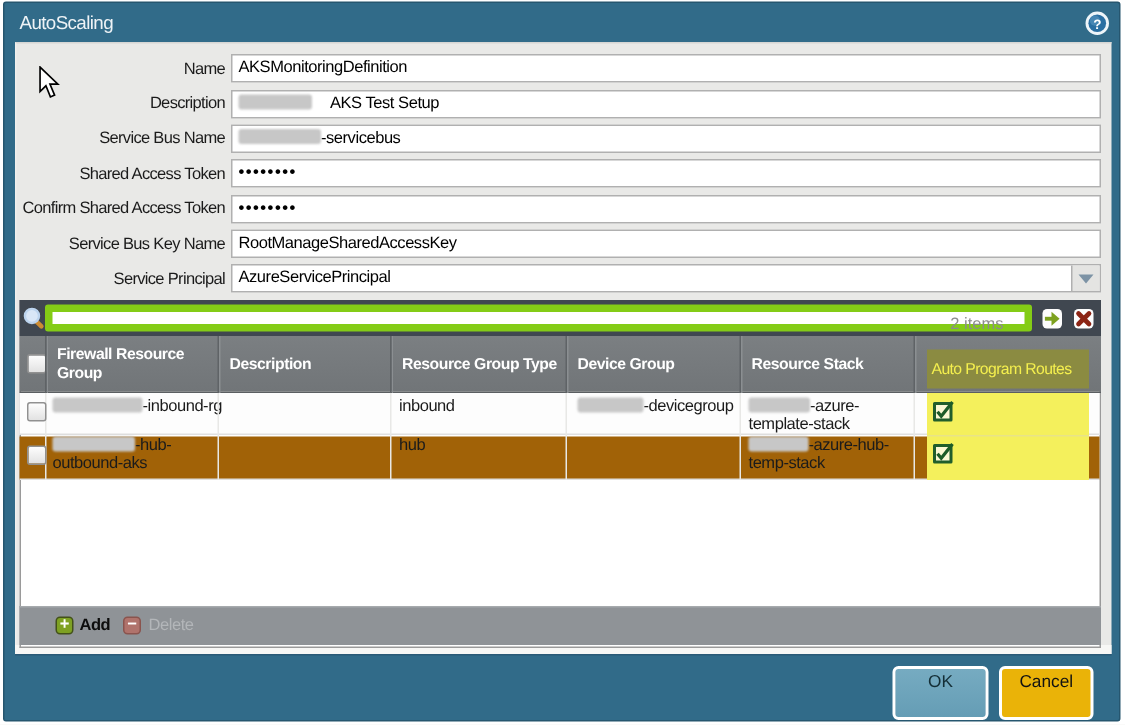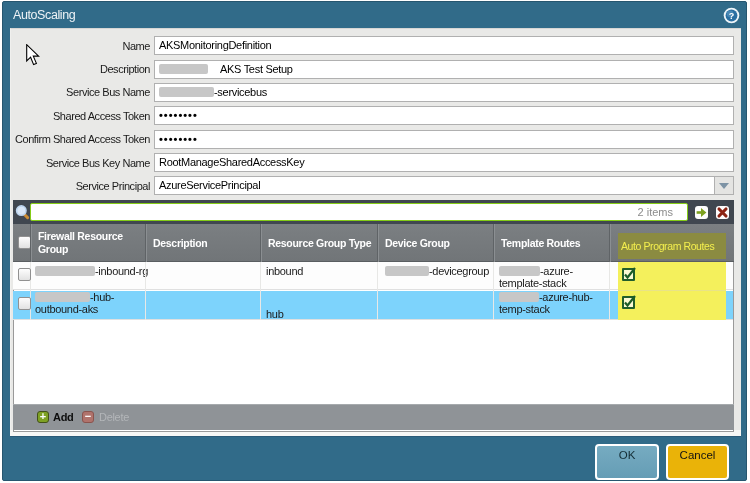--- a/index.html
+++ b/index.html
@@ -14,21 +14,21 @@
   .lbl { position:absolute; right:600px; font-size:11px; color:#1b1b1b; white-space:nowrap; letter-spacing:-0.45px; }
   .inp { position:absolute; left:154px; width:580px; height:19px; background:#fff;
     border:1px solid #b0b0b0; font-size:11px; color:#000; line-height:17px; padding-left:4px; letter-spacing:-0.3px; }
   .blur { display:inline-block; height:10px; background:#c7c7c7; border-radius:2px;
     vertical-align:middle; position:relative; top:-1px; filter:blur(0.6px); }
   
   .grid { position:absolute; left:13px; top:200px; width:721px; height:232px;
     background:#fff; border:1px solid #9a9a9a; border-top:none; }
   .fbar { position:absolute; left:13px; top:200px; width:721px; height:24px; background:#404750; }
   .finp { position:absolute; left:30px; top:203px; width:658px; height:18px; background:#fff;
-    border-radius:2px; border:1px solid #84cc16; }
+    border-radius:2px; border:5px solid #84cc16; }
   .items { position:absolute; right:14px; top:2px; font-size:11px; color:#8c8c8c; }
   .fbtn { position:absolute; top:206px; width:13px; height:13px; background:#fdfdfd;
     border-radius:3px; text-align:center; }
   .thead { position:absolute; left:13px; top:224px; width:721px; height:38px;
     background:linear-gradient(#7b7f82,#717578); border-bottom:1px solid #5a5e61; }
   .th { position:absolute; color:#fff; font-size:10.5px; font-weight:bold; top:224px; height:38px; letter-spacing:-0.3px; white-space:nowrap;
     display:flex; align-items:center; padding-left:7px; border-left:1px solid #5f6366;
     box-shadow:inset 1px 0 0 #8b8f92; line-height:13px; }
   .row { position:absolute; left:13px; width:720px; font-size:11px; color:#1b1b1b; letter-spacing:-0.3px; }
   .cell { position:absolute; top:0; padding-top:4px; line-height:11.5px; white-space:nowrap; }
@@ -96,35 +96,35 @@
     <path d="M3 3 L10 10 M10 3 L3 10" stroke="#8c2414" stroke-width="3.1" stroke-linecap="round"></path>
   </svg>
 </div>
 
 <div class="thead"></div>
 <div class="cb" style="left:18px;top:236px"></div>
 <div class="th" style="left:30px;width:115px;">Firewall Resource<br>Group</div>
 <div class="th" style="left:145px;width:115px;">Description</div>
 <div class="th" style="left:260px;width:117px;">Resource Group Type</div>
 <div class="th" style="left:377px;width:116px;">Device Group</div>
-<div class="th" style="left:493px;width:116px;">Template Routes</div>
+<div class="th" style="left:493px;width:116px;">Resource Stack</div>
 <div class="th" style="left:609px;width:124px;border-right:none;"></div>
 
 <div class="abs" style="left:618px;top:233px;width:108px;height:26px;background:#8b8b41;"></div>
 <div class="abs" style="left:621px;top:240px;font-size:10.5px;font-weight:normal;color:#f4ef4e;white-space:nowrap;letter-spacing:-0.4px;">Auto Program Routes</div>
 
 <div class="row" style="top:262px;height:28px;background:#fdfdfd;border-bottom:1px solid #e0e0e0;">
   <div class="cell" style="left:22px;"><span class="blur" style="width:60px"></span>-inbound-rg</div>
   <div class="cell" style="left:253px;">inbound</div>
   <div class="cell" style="left:372px;"><span class="blur" style="width:44px"></span>-devicegroup</div>
   <div class="cell" style="left:486px;"><span class="blur" style="width:41px"></span>-azure-<br>template-stack</div>
 </div>
-<div class="row" style="top:291px;height:29px;background:#7dd3fc;border-bottom:1px solid #e0e0e0;">
+<div class="row" style="top:291px;height:29px;background:#a16207;border-bottom:1px solid #e0e0e0;">
   <div class="cell" style="left:22px;padding-top:1px;"><span class="blur" style="width:55px"></span>-hub-<br>outbound-aks</div>
-  <div class="cell" style="left:253px;padding-top:1px;margin-top:17px;">hub</div>
+  <div class="cell" style="left:253px;padding-top:1px;">hub</div>
   <div class="cell" style="left:486px;padding-top:1px;"><span class="blur" style="width:40px"></span>-azure-hub-<br>temp-stack</div>
 </div>
 <div class="abs" style="left:30px;top:262px;width:1px;height:58px;background:#e8e8e6;"></div>
 <div class="abs" style="left:145px;top:262px;width:1px;height:58px;background:#e8e8e6;"></div>
 <div class="abs" style="left:260px;top:262px;width:1px;height:58px;background:#e8e8e6;"></div>
 <div class="abs" style="left:377px;top:262px;width:1px;height:58px;background:#e8e8e6;"></div>
 <div class="abs" style="left:493px;top:262px;width:1px;height:58px;background:#e8e8e6;"></div>
 <div class="abs" style="left:609px;top:262px;width:1px;height:58px;background:#e8e8e6;"></div>
 
 <div class="abs" style="left:618px;top:262px;width:108px;height:58px;background:#f4f05c;"></div>

